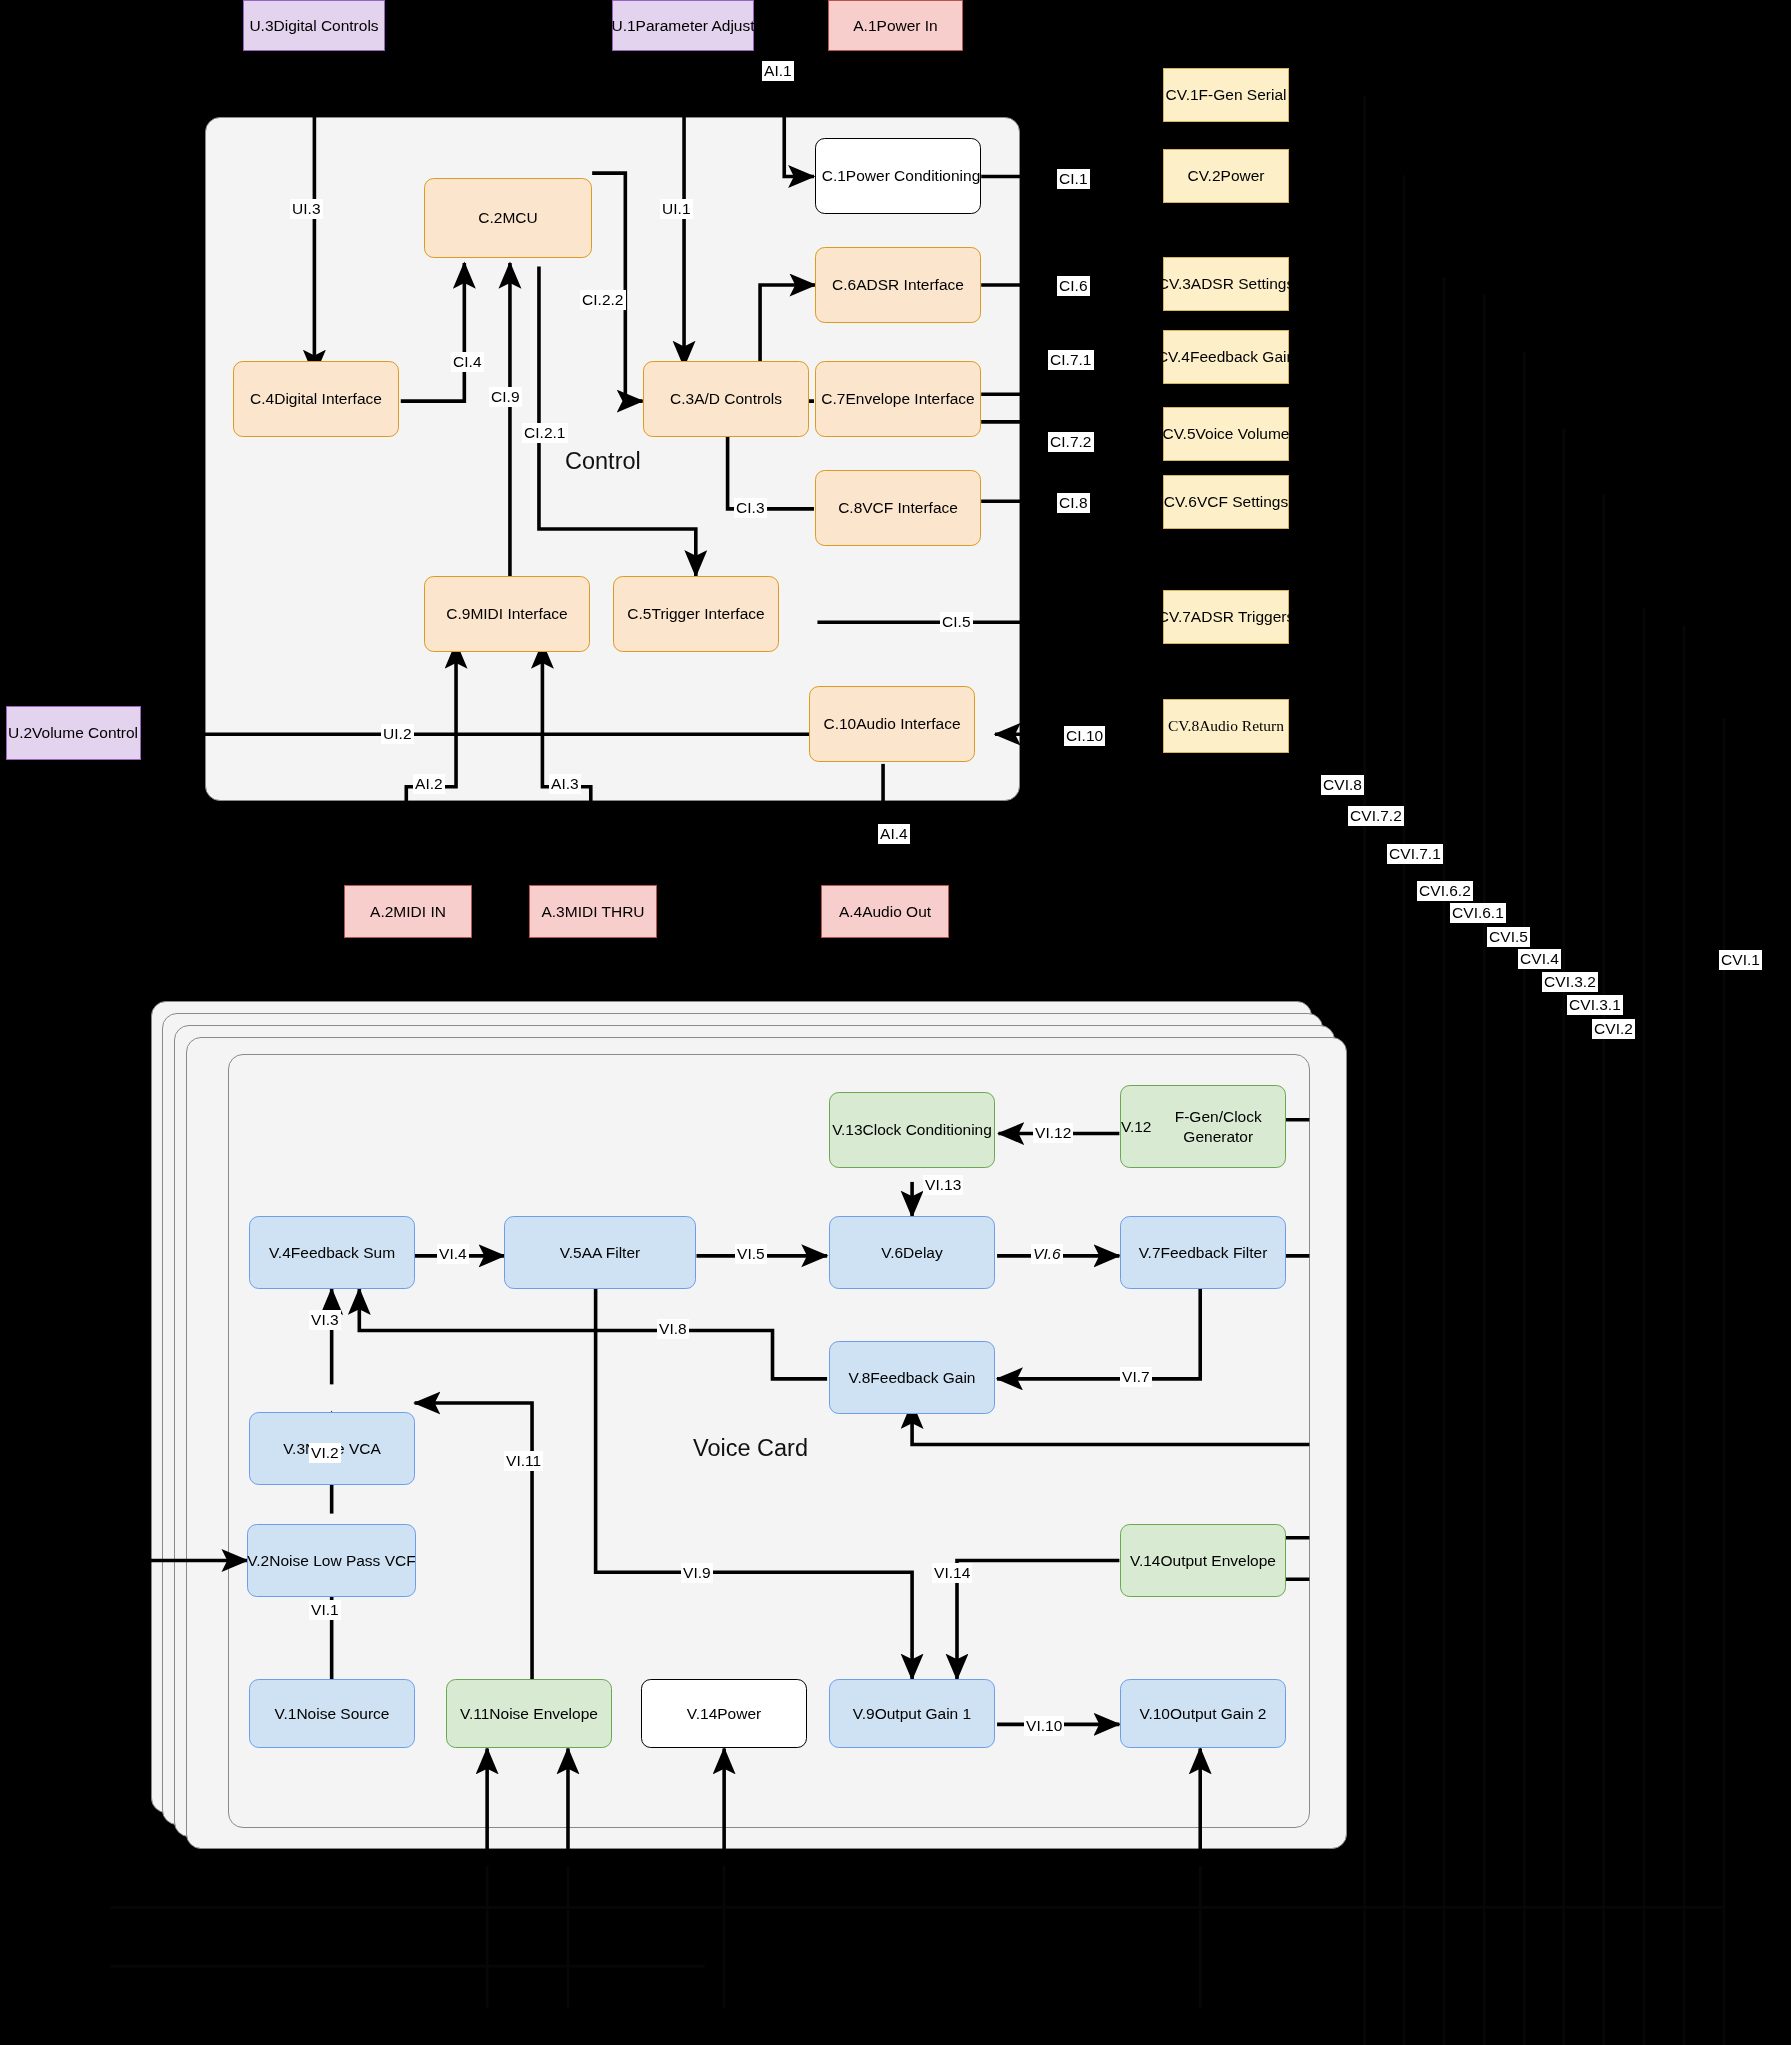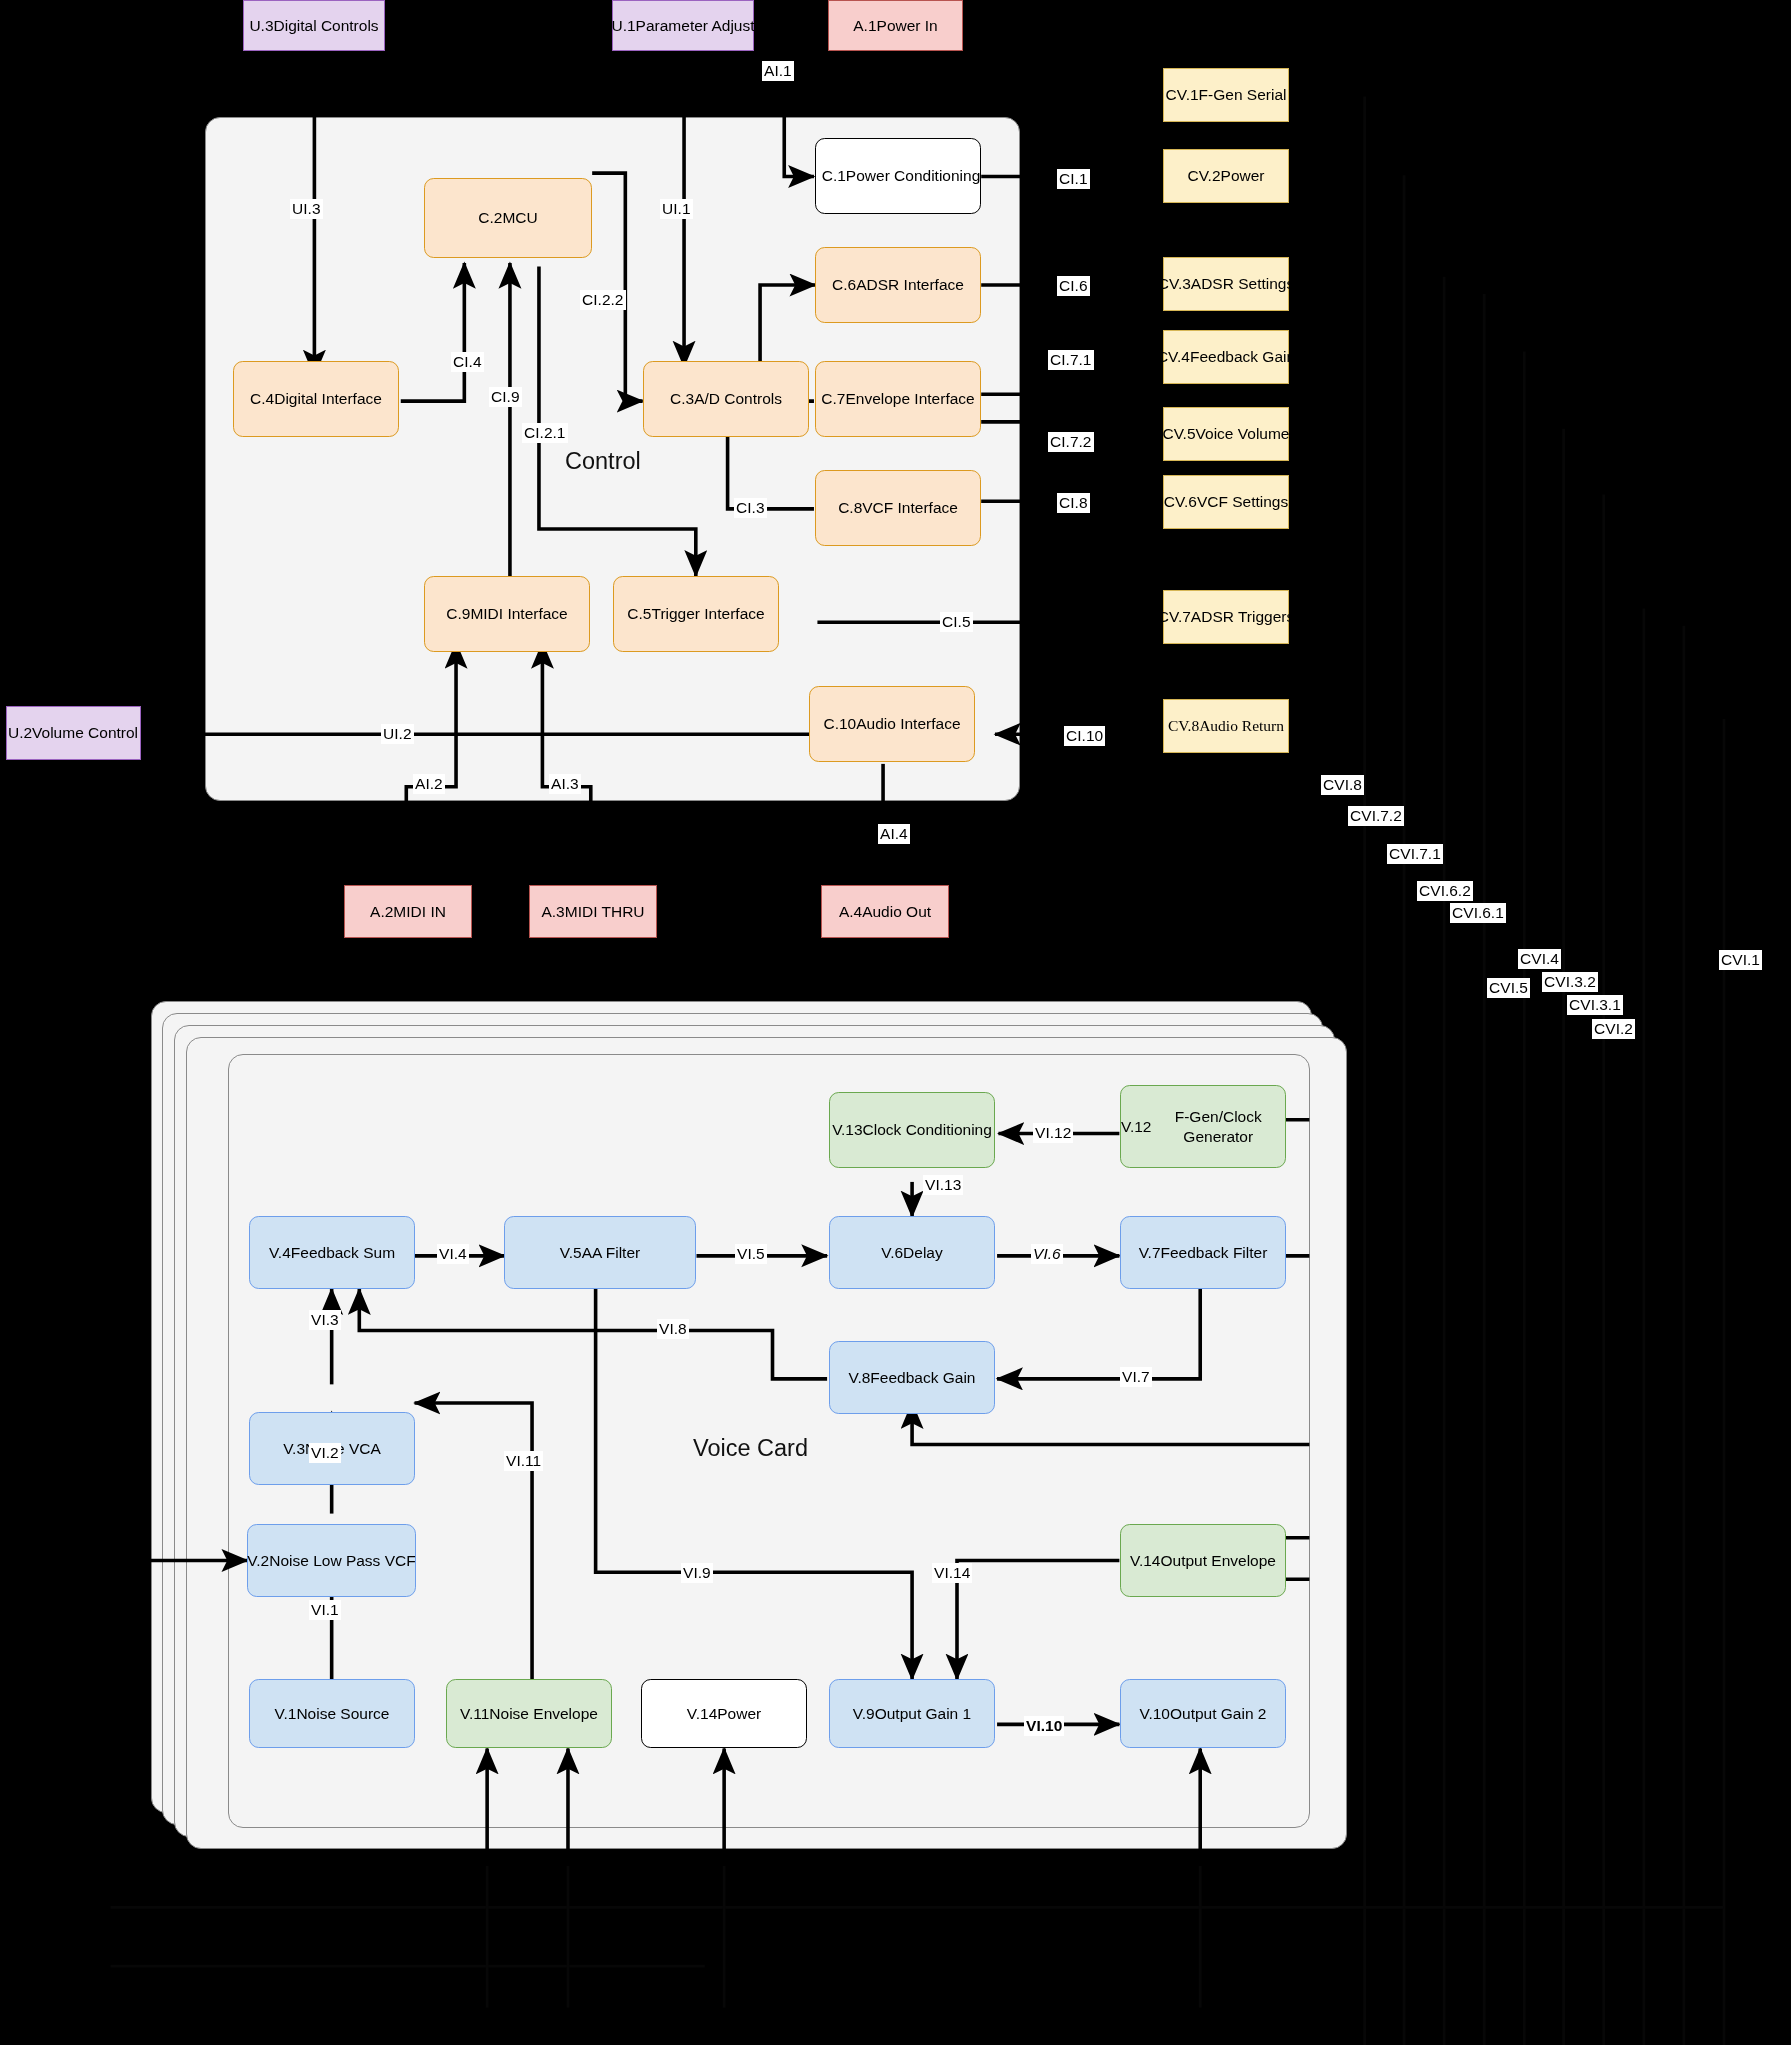--- a/index.html
+++ b/index.html
@@ -367,36 +367,36 @@
   <div class="elabel" style="left:522px;top:423px;">CI.2.1</div>
   <div class="elabel" style="left:580px;top:290px;">CI.2.2</div>
   <div class="elabel" style="left:734px;top:498px;">CI.3</div>
   <div class="elabel" style="left:940px;top:612px;">CI.5</div>
 
   <div class="elabel" style="left:1321px;top:775px;">CVI.8</div>
   <div class="elabel" style="left:1348px;top:806px;">CVI.7.2</div>
   <div class="elabel" style="left:1387px;top:844px;">CVI.7.1</div>
   <div class="elabel" style="left:1417px;top:881px;">CVI.6.2</div>
   <div class="elabel" style="left:1450px;top:903px;">CVI.6.1</div>
-  <div class="elabel" style="left:1487px;top:978px;">CVI.5</div>
+  <div class="elabel" style="left:1487px;top:927px;">CVI.5</div>
   <div class="elabel" style="left:1518px;top:949px;">CVI.4</div>
   <div class="elabel" style="left:1542px;top:972px;">CVI.3.2</div>
   <div class="elabel" style="left:1567px;top:995px;">CVI.3.1</div>
   <div class="elabel" style="left:1592px;top:1019px;">CVI.2</div>
   <div class="elabel" style="left:1719px;top:950px;">CVI.1</div>
 
   <div class="elabel" style="left:1033px;top:1123px;">VI.12</div>
   <div class="elabel" style="left:923px;top:1175px;">VI.13</div>
   <div class="elabel" style="left:437px;top:1244px;">VI.4</div>
   <div class="elabel" style="left:735px;top:1244px;">VI.5</div>
   <div class="elabel" style="left:1031px;top:1244px;font-style:italic;">VI.6</div>
   <div class="elabel" style="left:1120px;top:1367px;">VI.7</div>
   <div class="elabel" style="left:657px;top:1319px;">VI.8</div>
   <div class="elabel" style="left:309px;top:1310px;">VI.3</div>
   <div class="elabel" style="left:309px;top:1443px;">VI.2</div>
   <div class="elabel" style="left:309px;top:1600px;">VI.1</div>
   <div class="elabel" style="left:504px;top:1451px;">VI.11</div>
   <div class="elabel" style="left:681px;top:1563px;">VI.9</div>
   <div class="elabel" style="left:932px;top:1563px;">VI.14</div>
-  <div class="elabel" style="left:1024px;top:1716px;font-weight:bold;">VI.10</div>
+  <div class="elabel" style="left:1024px;top:1716px;">VI.10</div>
 
 </div>
 
 
 </body></html>

